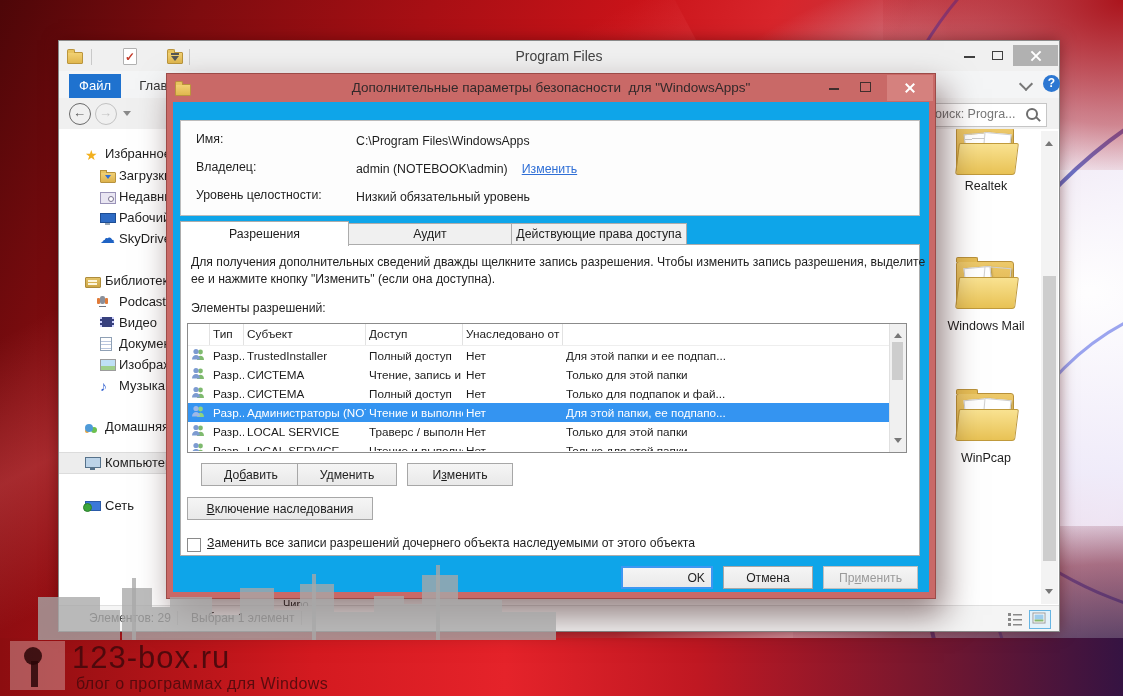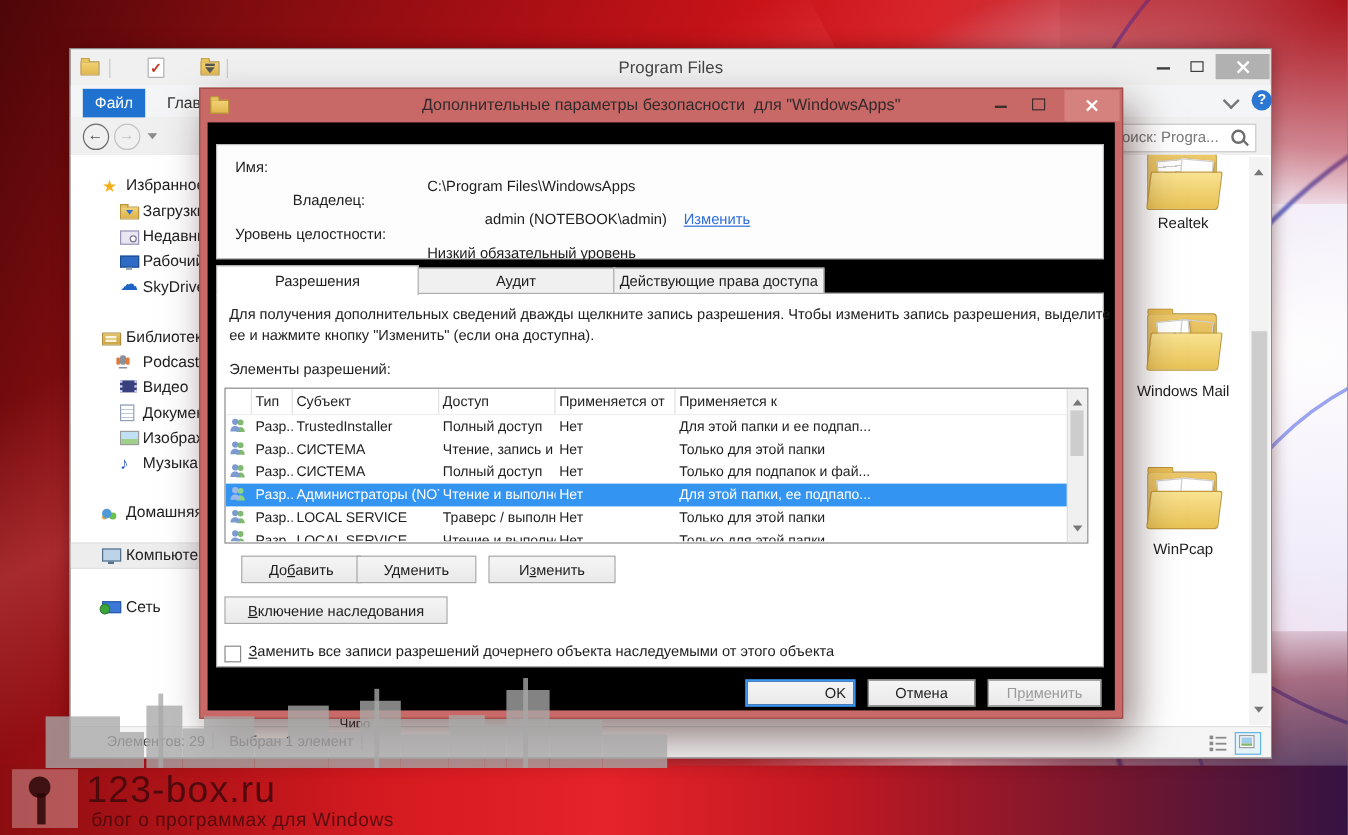--- a/index.html
+++ b/index.html
@@ -120,25 +120,25 @@
   
   .dialog{position:absolute;left:166px;top:73px;width:768px;height:524px;background:#c96967;border:1px solid #9c4b48;box-shadow:8px 16px 32px rgba(40,0,0,.5);z-index:40;}
   .dlg-tbar{position:absolute;left:0;top:0;right:0;height:40px;}
   .dlg-title{position:absolute;left:0;right:0;top:6px;text-align:center;font-size:13.5px;color:#33292a;white-space:pre;}
   .dmin{position:absolute;width:10px;height:2px;background:#402e2d;right:96px;top:14px;}
   .dmax{position:absolute;width:9px;height:8px;border:1.5px solid #402e2d;right:64px;top:8px;}
   .dclose{position:absolute;right:2px;top:1px;width:46px;height:26px;background:#d5817e;}
   .dclose::before,.dclose::after{content:"";position:absolute;left:50%;top:50%;width:12px;height:2px;background:#fff;}
   .dclose::before{transform:translate(-50%,-50%) rotate(45deg);}
   .dclose::after{transform:translate(-50%,-50%) rotate(-45deg);}
-  .dlg-body{position:absolute;left:6px;top:28px;right:6px;bottom:6px;background:#000000;}
+  .dlg-body{position:absolute;left:6px;top:28px;right:6px;bottom:6px;background:#0ea5e9;}
 
   .ipanel{position:absolute;left:7px;top:18px;width:738px;height:94px;background:#fdfdfd;border:1px solid #bcbcbc;}
   .irow{position:absolute;left:15px;font-size:12.3px;color:#1e1e1e;white-space:nowrap;}
-  .ival{position:absolute;left:160px;top:16px;}
+  .ival{position:absolute;left:160px;top:2px;}
   .ilink{color:#2f6fd6;text-decoration:underline;margin-left:14px;}
 
   .dtab{position:absolute;top:121px;height:21px;background:#f0f0f0;border:1px solid #acacac;font-size:12.3px;color:#1e1e1e;text-align:center;line-height:21px;}
   .dtab.active{top:119px;height:24px;background:#fff;border-bottom:none;z-index:3;line-height:24px;}
   .cpanel{position:absolute;left:7px;top:142px;width:738px;height:310px;background:#fff;border:1px solid #acacac;z-index:2;}
   .desc{position:absolute;left:10px;font-size:12.2px;color:#222;white-space:nowrap;}
 
   .plist{position:absolute;left:6px;top:78px;width:718px;height:128px;border:1px solid #8b8b8b;background:#fff;overflow:hidden;}
   .lhead{display:flex;height:21px;border-bottom:1px solid #eee;}
   .hc{font-size:11.8px;color:#222;line-height:21px;padding-left:3px;border-right:1px solid #e2e2e2;box-sizing:border-box;white-space:nowrap;overflow:hidden;}
@@ -341,21 +341,21 @@
       <span class="dmax"></span>
       <span class="dclose"></span>
     </div>
     <div class="dlg-body">
 
       <div class="ipanel">
         <div class="irow" style="top:11px;">
           <span>Имя:</span>
           <span class="ival">C:\Program Files\WindowsApps</span>
         </div>
-        <div class="irow" style="top:39px;margin-left:48px;">
+        <div class="irow" style="top:39px;">
           <span>Владелец:</span>
           <span class="ival"><span>admin (NOTEBOOK\admin)</span><span class="ilink">Изменить</span></span>
         </div>
         <div class="irow" style="top:67px;">
           <span>Уровень целостности:</span>
           <span class="ival">Низкий обязательный уровень</span>
         </div>
       </div>
 
       <span class="dtab active" style="left:7px;width:167px;">Разрешения</span>
@@ -366,22 +366,21 @@
         <div class="desc" style="top:10px;">Для получения дополнительных сведений дважды щелкните запись разрешения. Чтобы изменить запись разрешения, выделите</div>
         <div class="desc" style="top:27px;">ее и нажмите кнопку "Изменить" (если она доступна).</div>
         <div class="desc" style="top:56px;">Элементы разрешений:</div>
 
         <div class="plist">
           <div class="lhead">
             <span class="hc c0"></span>
             <span class="hc c1">Тип</span>
             <span class="hc c2">Субъект</span>
             <span class="hc c3">Доступ</span>
-            <span class="hc c4">Применяется от</span>
-            <span class="hc c5" style="border-right:none;">Применяется к</span>
+            <span class="hc c4">Унаследовано от</span>
           </div>
           <div class="lrow">
             <span class="lc c0"><svg width="14" height="13" viewBox="0 0 14 13">
                   <circle cx="9.5" cy="4" r="2.4" fill="#7fba6e"></circle>
                   <path d="M6 12c0-2.8 1.8-4.2 3.5-4.2S13 9.2 13 12z" fill="#7fba6e"></path>
                   <circle cx="5" cy="3.5" r="2.6" fill="#7d9bd1"></circle>
                   <path d="M1 11.5c0-3 2-4.5 4-4.5s4 1.5 4 4.5z" fill="#7d9bd1"></path>
                 </svg></span>
             <span class="lc c1">Разр...</span>
             <span class="lc c2">TrustedInstaller</span>

